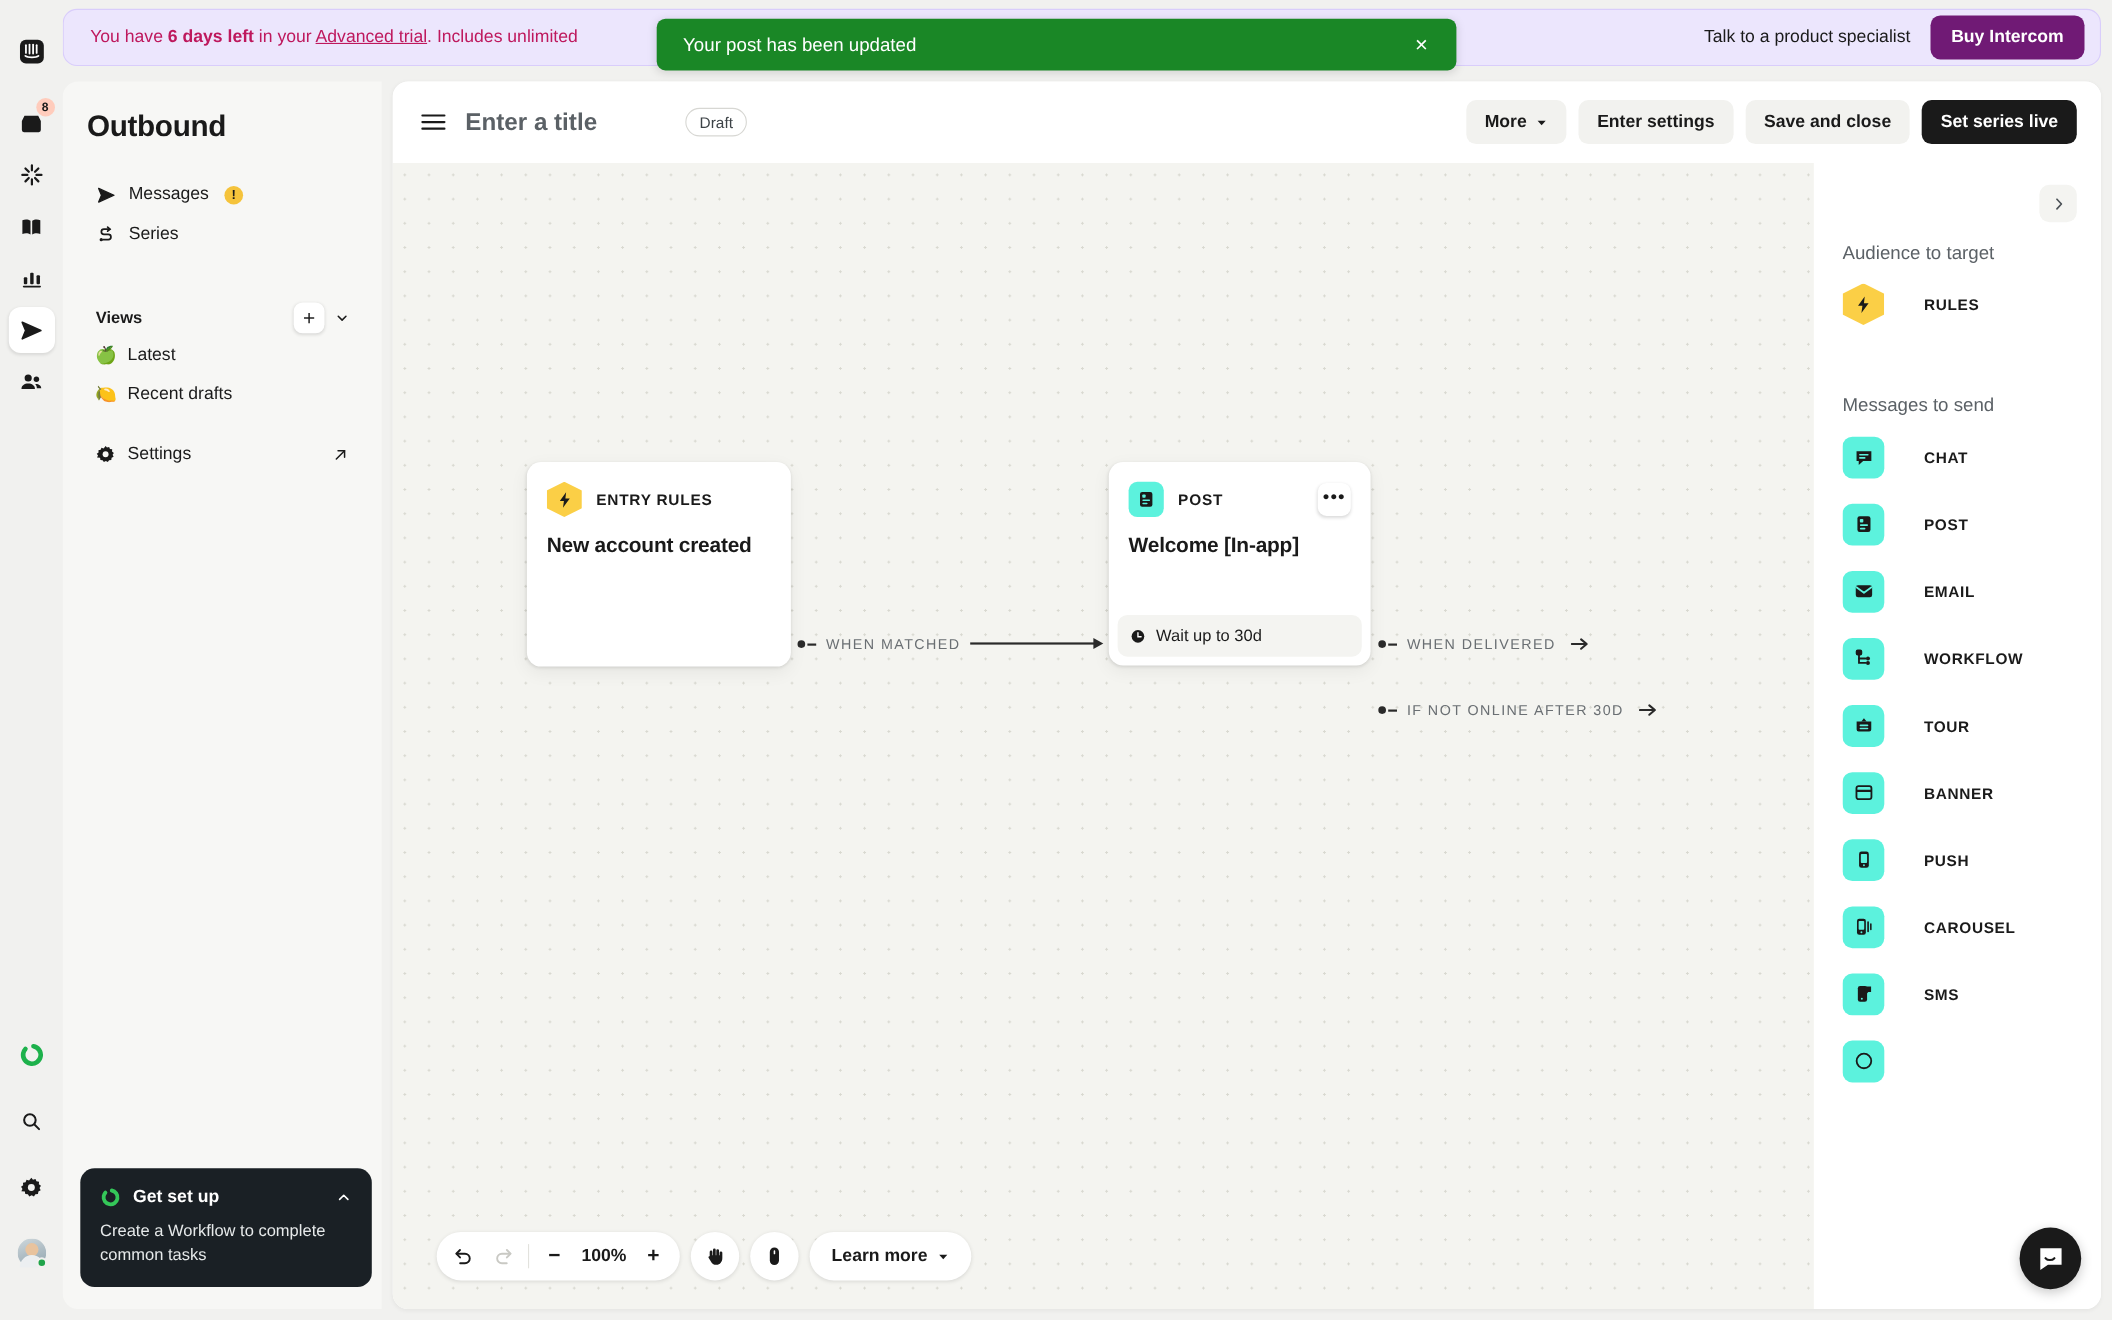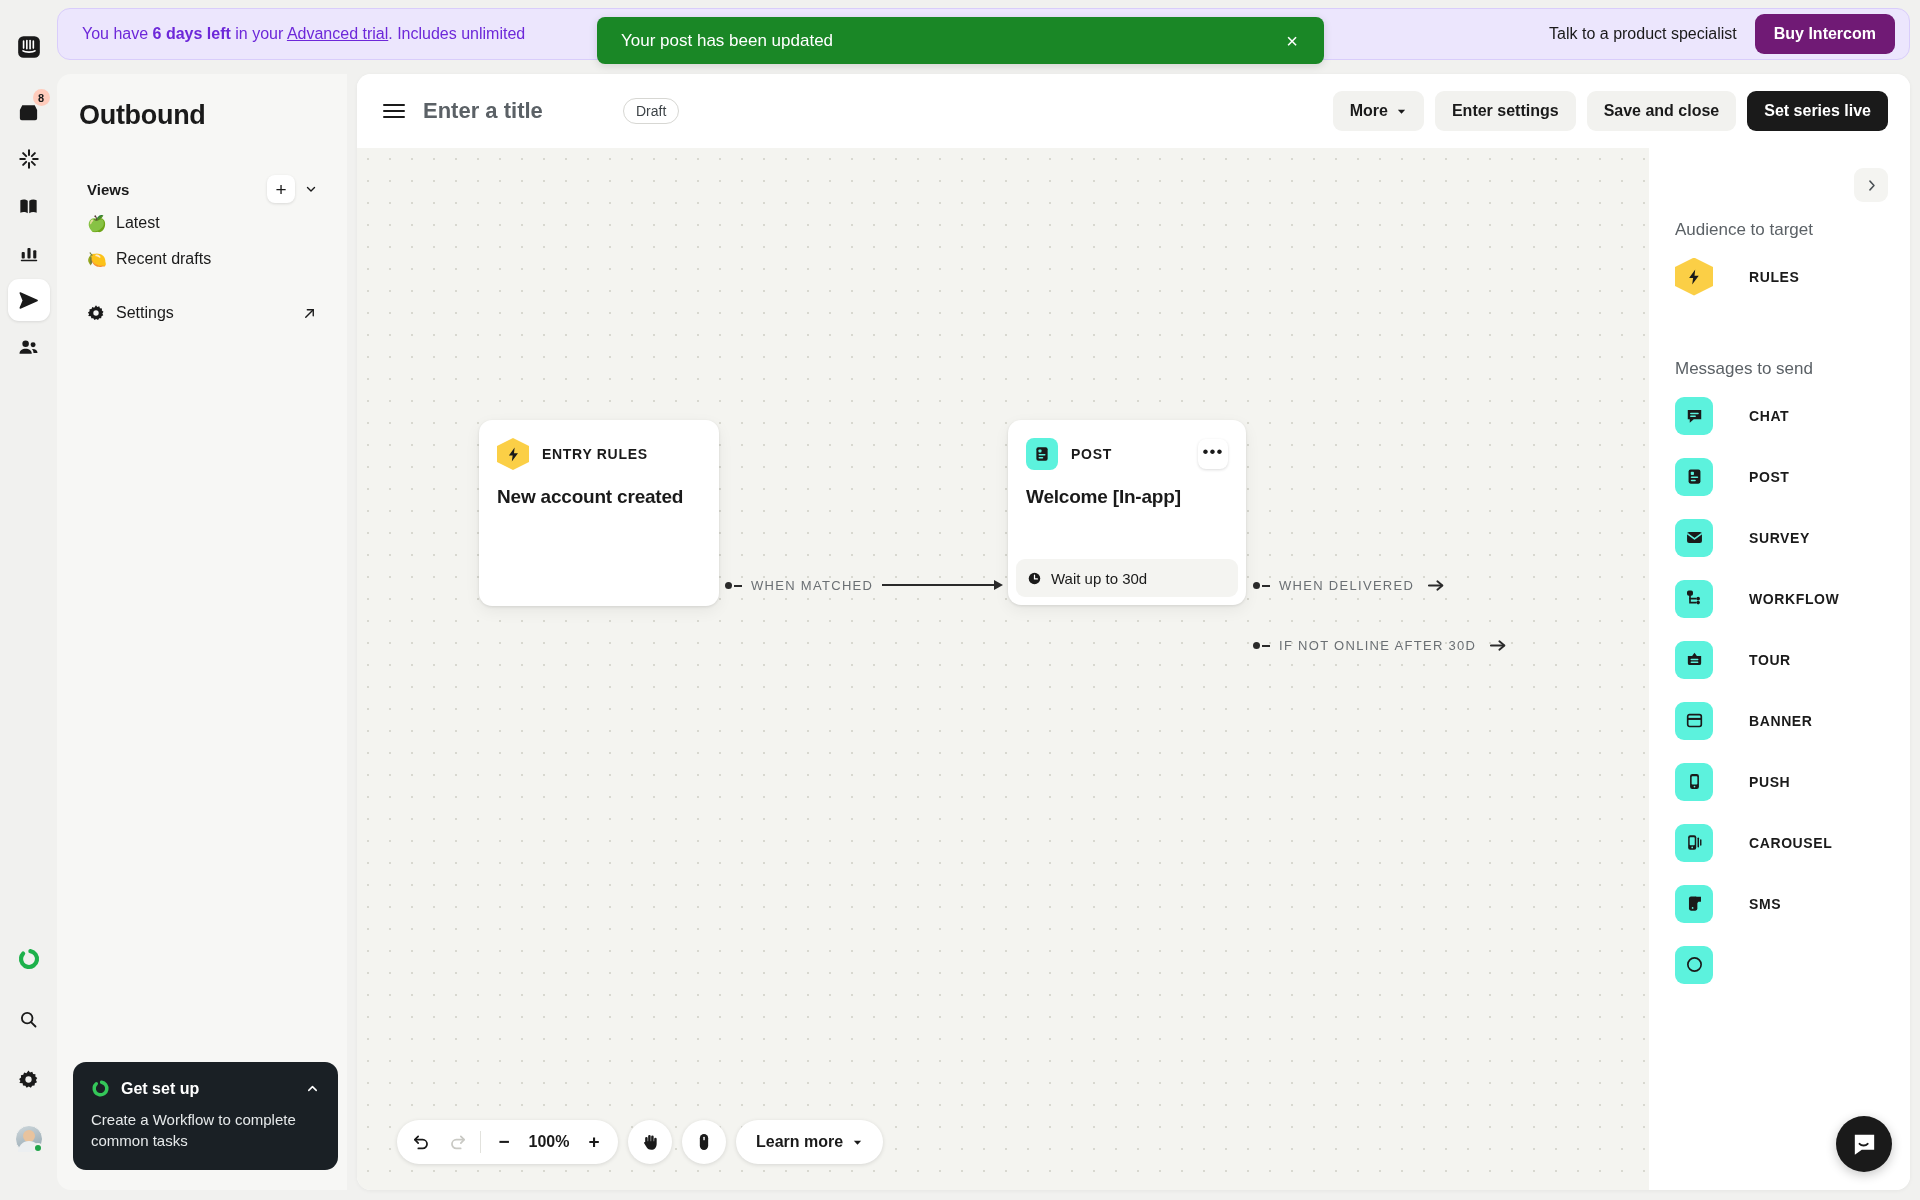--- a/index.html
+++ b/index.html
@@ -65,21 +65,21 @@
 
   
   #trial-banner {
     position: absolute; left: 57px; top: 8px; right: 10px; height: 52px;
     background: #ece6fd; border: 1px solid #d9cdfb;
     border-radius: 13px;
     display: flex; align-items: center;
     padding: 0 14px 0 24px;
     z-index: 8;
   }
-  #trial-text { font-size: 16px; color: #6d28d9; white-space: nowrap; }
+  #trial-text { font-size: 16px; color: #be185d; white-space: nowrap; }
   #trial-text b { font-weight: 700; }
   #trial-text u { text-decoration: underline; }
   #banner-right {
     margin-left: auto; display: flex; align-items: center; gap: 18px;
   }
   #specialist-link { font-size: 16px; color: #1a1a1a; cursor: pointer; white-space: nowrap; margin-left: 36px; }
   #buy-btn {
     background: #701a75; color: #fff; border: none;
     font-family: inherit; font-size: 16px; font-weight: 600;
     padding: 11px 19px; border-radius: 9px; cursor: pointer; text-align: center;
@@ -453,20 +453,42 @@
 </div>
 
 <div id="toast">
   <span id="toast-text">Your post has been updated</span>
   <button id="toast-close">×</button>
 </div>
 
 <div id="outbound-sidebar">
   <div id="outbound-title">Outbound</div>
 
+  <div class="side-group">
+    <div class="side-item">
+      <span>
+        <svg width="19" height="19" viewBox="0 0 24 24" fill="#1a1a1a">
+            <path d="M3.4 4.2 21 12 3.4 19.8 6.6 12 Z" stroke="#1a1a1a" stroke-width="1.5" stroke-linejoin="round"></path>
+            <line x1="6.6" y1="12" x2="14" y2="12" stroke="#1a1a1a" stroke-width="1.5"></line>
+          </svg>
+      </span>
+      <span>Messages</span>
+      <span class="side-warn">!</span>
+    </div>
+    <div class="side-item">
+      <span>
+        <svg width="19" height="19" viewBox="0 0 24 24" fill="none" stroke="#1a1a1a" stroke-width="2" stroke-linecap="round">
+            <path d="M16 5.5H9.5a3 3 0 0 0 0 6h5a3 3 0 0 1 0 6H8.5"></path>
+            <path d="M13.7 3.2 16.4 5.5 13.7 7.8"></path>
+            <circle cx="6.4" cy="17.5" r="1.9" fill="#1a1a1a" stroke="none"></circle>
+          </svg>
+      </span>
+      <span>Series</span>
+    </div>
+  </div>
 
   <div class="views-header">
     <span class="views-label">Views</span>
     <span class="views-actions">
       <span class="plus-btn">+</span>
       <span class="chev-btn">
         <svg width="14" height="14" viewBox="0 0 24 24" fill="none" stroke="#1a1a1a" stroke-width="2.4" stroke-linecap="round" stroke-linejoin="round">
             <polyline points="6 9.5 12 15.5 18 9.5"></polyline>
           </svg>
       </span>
@@ -703,21 +725,21 @@
         <span class="rp-label">POST</span>
       </div>
 
       <div class="rp-item">
         <span class="rp-chip">
           <svg width="19" height="19" viewBox="0 0 24 24" fill="#1a1a1a">
               <rect x="2.6" y="5" width="18.8" height="14" rx="2.6"></rect>
               <path d="M3.4 7.4 12 13.8l8.6-6.4" stroke="#5cf2dd" stroke-width="2" fill="none" stroke-linecap="round" stroke-linejoin="round"></path>
             </svg>
         </span>
-        <span class="rp-label">SURVEY</span>
+        <span class="rp-label">EMAIL</span>
       </div>
 
       <div class="rp-item">
         <span class="rp-chip">
           <svg width="19" height="19" viewBox="0 0 24 24" fill="none" stroke="#1a1a1a" stroke-width="2.1" stroke-linecap="round">
               <rect x="3.6" y="3" width="5.4" height="4.6" rx="1.2" fill="#1a1a1a"></rect>
               <path d="M6.3 7.6v9.6h7.4"></path>
               <path d="M6.3 12.2h7.4"></path>
               <circle cx="16.6" cy="12.2" r="2.3" fill="#1a1a1a" stroke="none"></circle>
               <circle cx="16.6" cy="17.2" r="2.3" fill="#1a1a1a" stroke="none"></circle>

